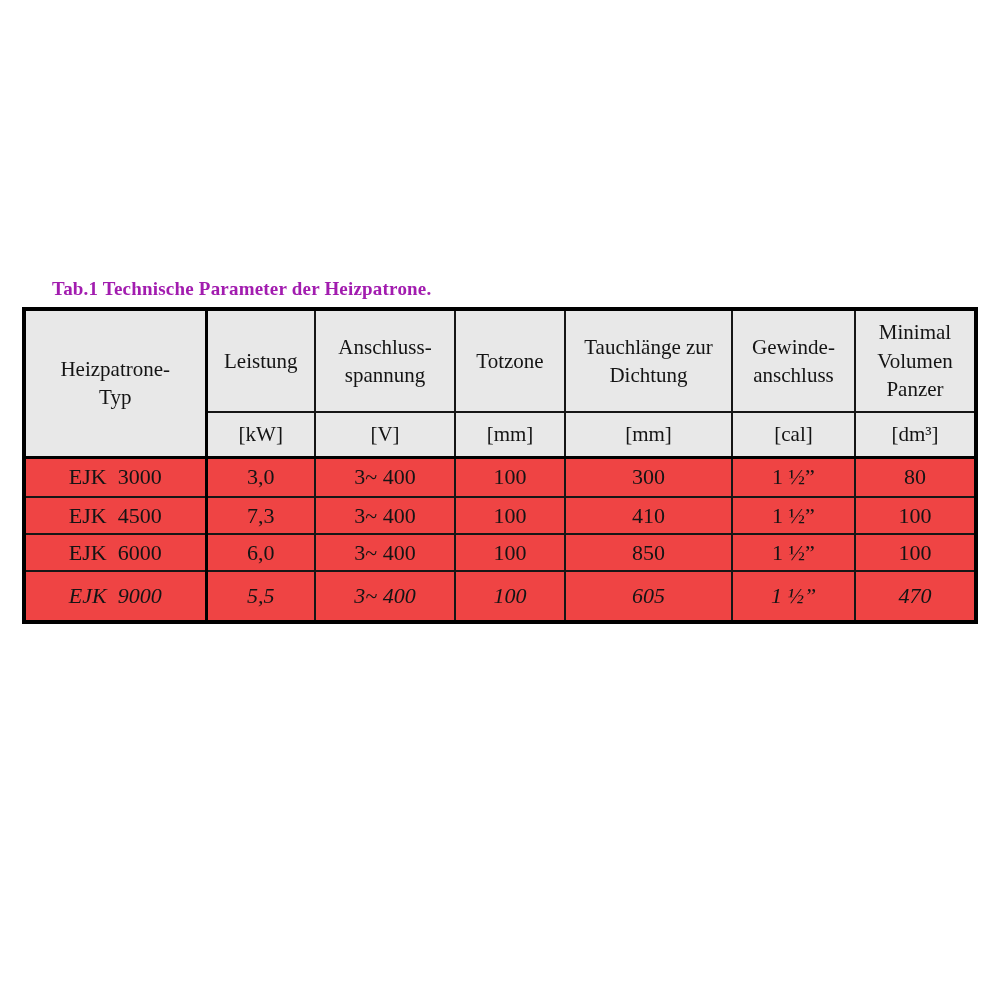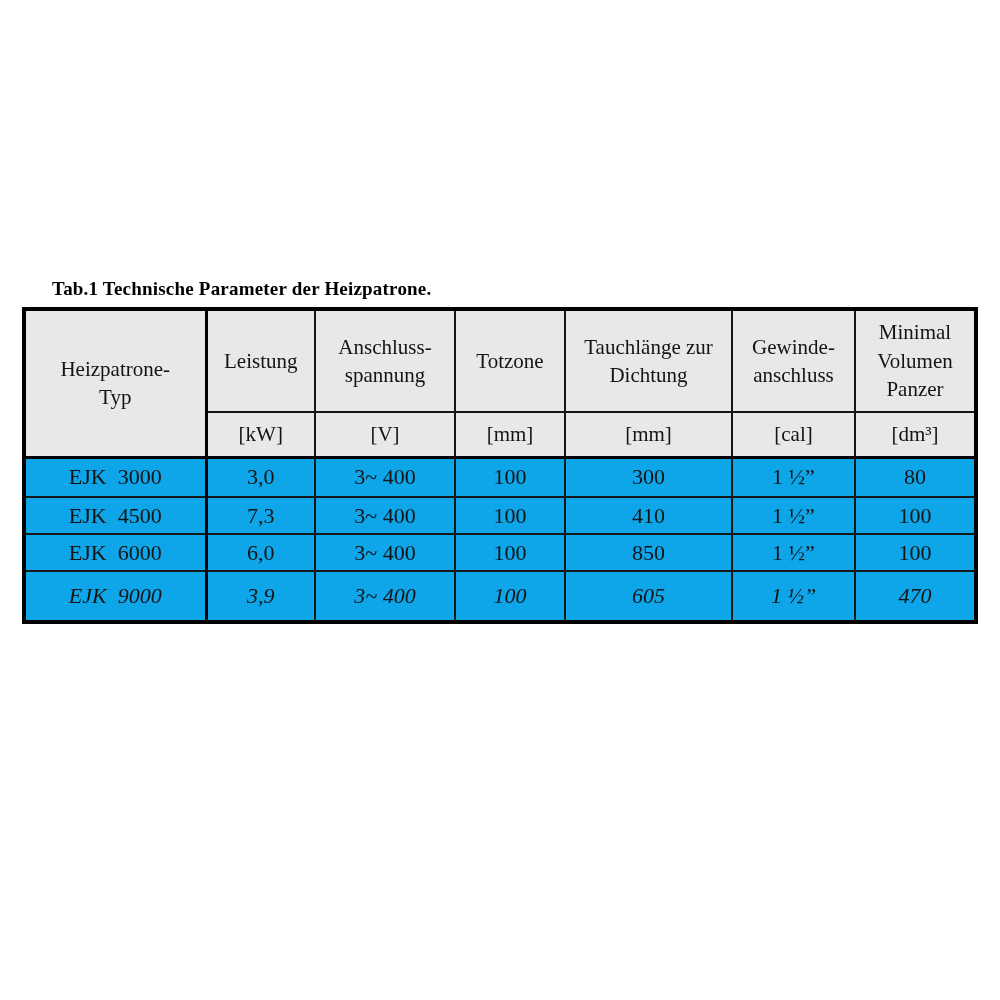--- a/index.html
+++ b/index.html
@@ -16,21 +16,21 @@
     color: #141414;
     overflow: hidden;
   }
   .caption {
     position: absolute;
     left: 52px;
     top: 278px;
     font-size: 19px;
     font-weight: bold;
     letter-spacing: 0.2px;
-    color: #000000;
+    color: #a21caf;
     white-space: pre;
   }
   table.params {
     position: absolute;
     left: 22px;
     top: 307px;
     width: 952px;
     border-collapse: collapse;
     table-layout: fixed;
     border: 4px solid #000000;
@@ -54,21 +54,21 @@
   
   table.params .col-type-divider {
     border-right: 3px solid #000000;
   }
   
   table.params tbody tr:first-child td {
     border-top: 3px solid #000000;
   }
   
   table.params tbody td {
-    background: #0ea5e9;
+    background: #ef4444;
     font-size: 22px;
   }
   table.params tbody td:first-child {
     white-space: pre;
   }
   tbody tr { height: 37px; }
   tbody tr:first-child { height: 40px; }
   tbody tr:last-child { height: 51px; font-style: italic; }
 </style>
 </head>
@@ -129,21 +129,21 @@
           <td class="col-type-divider">EJK  6000</td>
           <td>6,0</td>
           <td>3~ 400</td>
           <td>100</td>
           <td>850</td>
           <td>1 ½”</td>
           <td>100</td>
         </tr>
         <tr>
           <td class="col-type-divider">EJK  9000</td>
-          <td>3,9</td>
+          <td>5,5</td>
           <td>3~ 400</td>
           <td>100</td>
           <td>605</td>
           <td>1 ½”</td>
           <td>470</td>
         </tr>
       </tbody>
   </table>
 </div>
 

